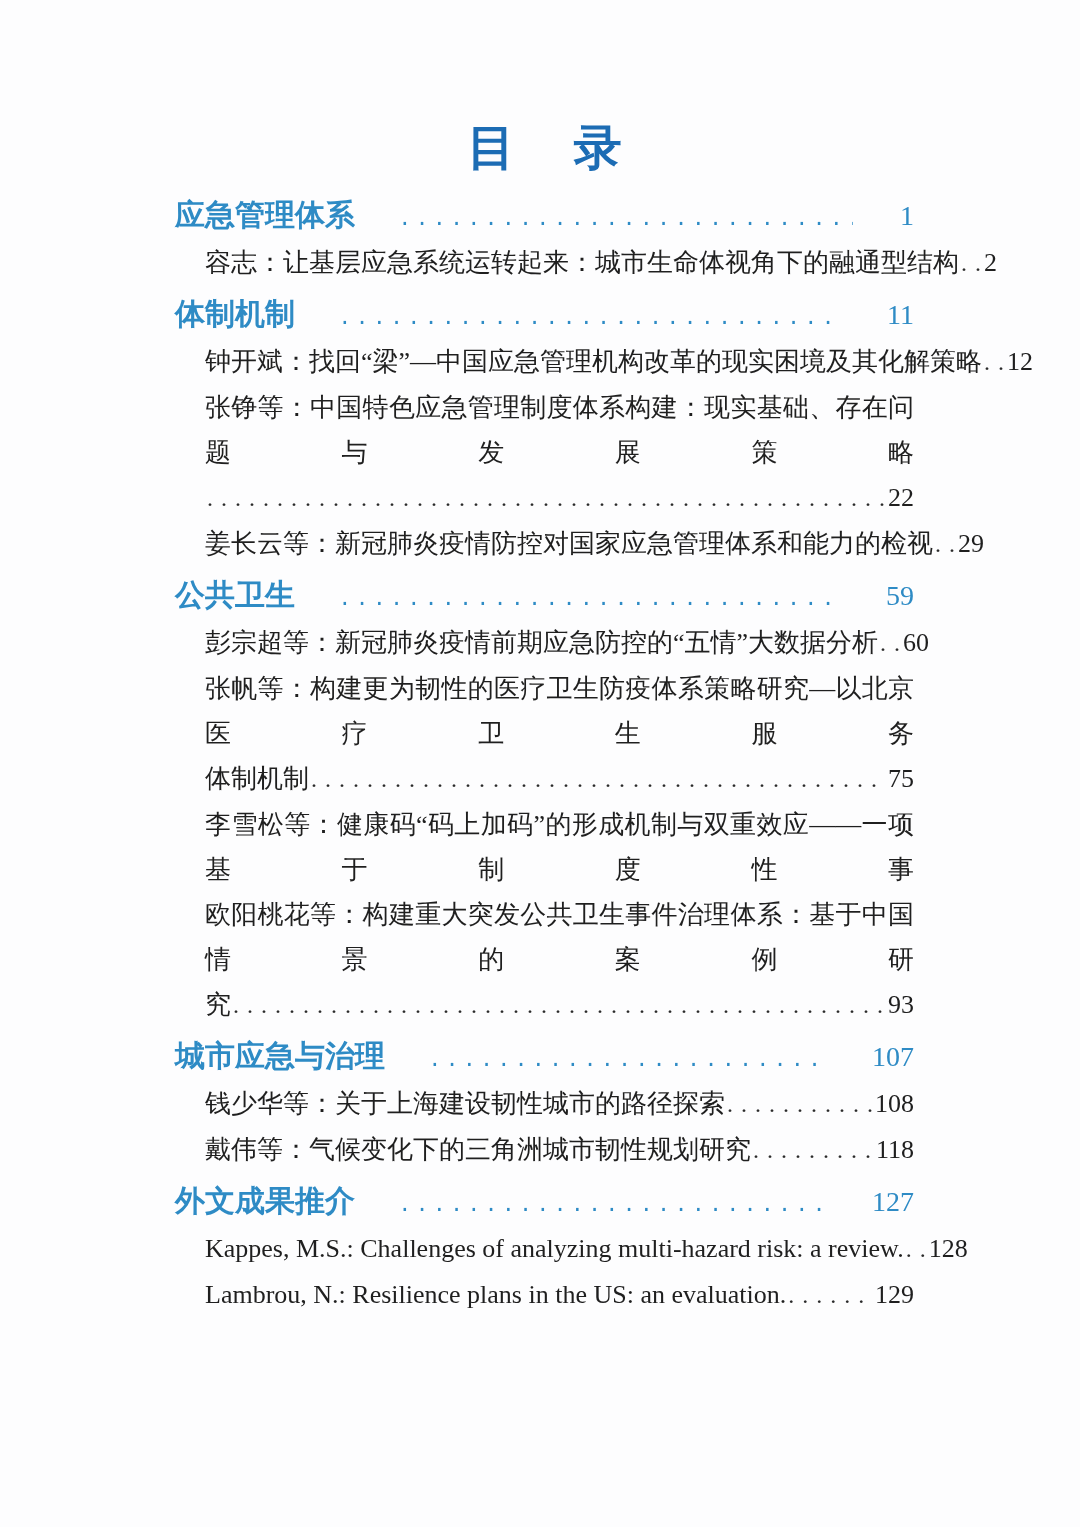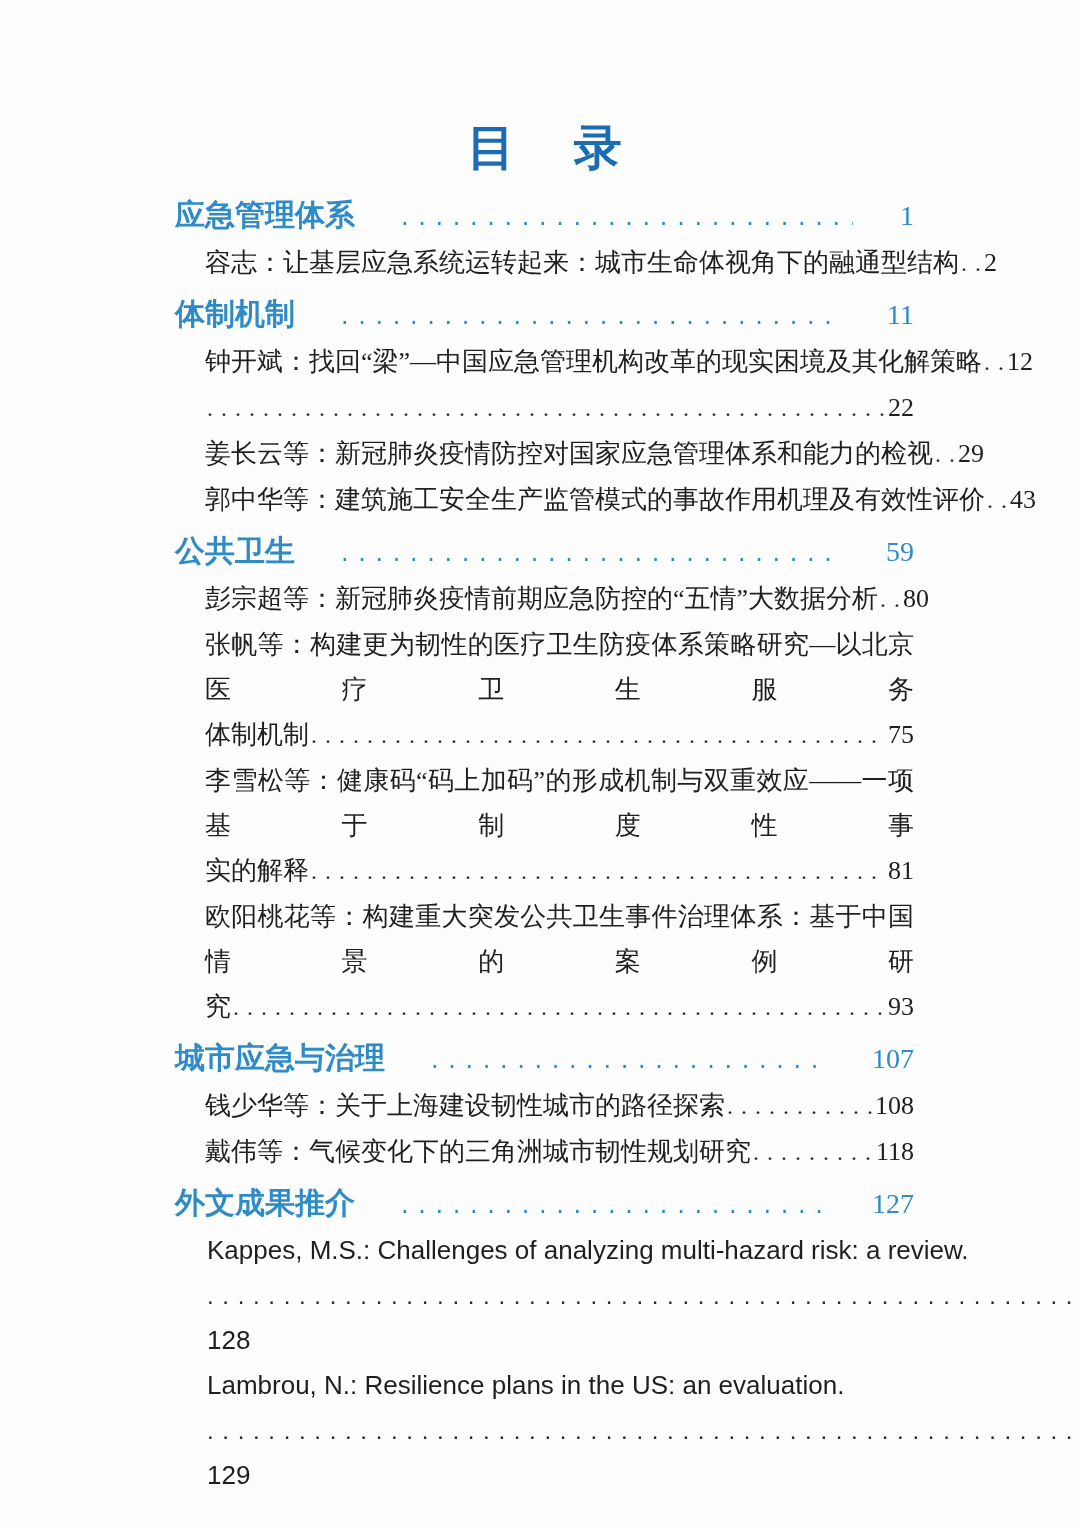--- a/index.html
+++ b/index.html
@@ -66,21 +66,21 @@
   .entry { padding-left: 30px; color: var(--entry-text, #1f1f1f); }
   .entry .leader { color: #2a2a2a; }
   
   .open { display: block; }
   .open .text {
     display: block;
     text-align: justify;
     text-align-last: justify;
     white-space: normal;
   }
-  .en { font-family: Liberation Sans, sans-serif; flex-direction: column; }
+  .en { font-family: Liberation Serif, serif; }
 </style>
 </head>
 <body>
 
 <div class="page">
 
   <div class="doc-title">目 录</div>
 
   <div class="toc">
 
@@ -101,67 +101,60 @@
       <span class="leader"></span>
       <span class="pnum">11</span>
     </div>
 
     <div class="row entry">
       <span class="text">钟开斌：找回“梁”—中国应急管理机构改革的现实困境及其化解策略</span>
       <span class="leader"></span>
       <span class="pnum">12</span>
     </div>
 
+    <div class="row entry open">
+      <span class="text">张铮等：中国特色应急管理制度体系构建：现实基础、存在问题与发展策略</span>
+    </div>
     <div class="row entry">
       <span class="text"></span>
       <span class="leader"></span>
       <span class="pnum">22</span>
     </div>
 
     <div class="row entry">
       <span class="text">姜长云等：新冠肺炎疫情防控对国家应急管理体系和能力的检视</span>
       <span class="leader"></span>
       <span class="pnum">29</span>
     </div>
 
 
-    <div class="row entry">
-      <span class="text">郭中华等：建筑施工安全生产监管模式的事故作用机理及有效性评价</span>
-      <span class="leader"></span>
-      <span class="pnum">43</span>
-    </div>
 
     <div class="row section">
       <span class="text">公共卫生</span>
       <span class="leader"></span>
       <span class="pnum">59</span>
     </div>
 
     <div class="row entry">
       <span class="text">彭宗超等：新冠肺炎疫情前期应急防控的“五情”大数据分析</span>
       <span class="leader"></span>
-      <span class="pnum">80</span>
+      <span class="pnum">60</span>
     </div>
 
     <div class="row entry open">
       <span class="text">张帆等：构建更为韧性的医疗卫生防疫体系策略研究—以北京医疗卫生服务</span>
     </div>
     <div class="row entry">
       <span class="text">体制机制</span>
       <span class="leader"></span>
       <span class="pnum">75</span>
     </div>
 
     <div class="row entry open">
       <span class="text">李雪松等：健康码“码上加码”的形成机制与双重效应——一项基于制度性事</span>
-    </div>
-    <div class="row entry">
-      <span class="text">实的解释</span>
-      <span class="leader"></span>
-      <span class="pnum">81</span>
     </div>
 
     <div class="row entry open">
       <span class="text">欧阳桃花等：构建重大突发公共卫生事件治理体系：基于中国情景的案例研</span>
     </div>
     <div class="row entry">
       <span class="text">究</span>
       <span class="leader"></span>
       <span class="pnum">93</span>
     </div>

